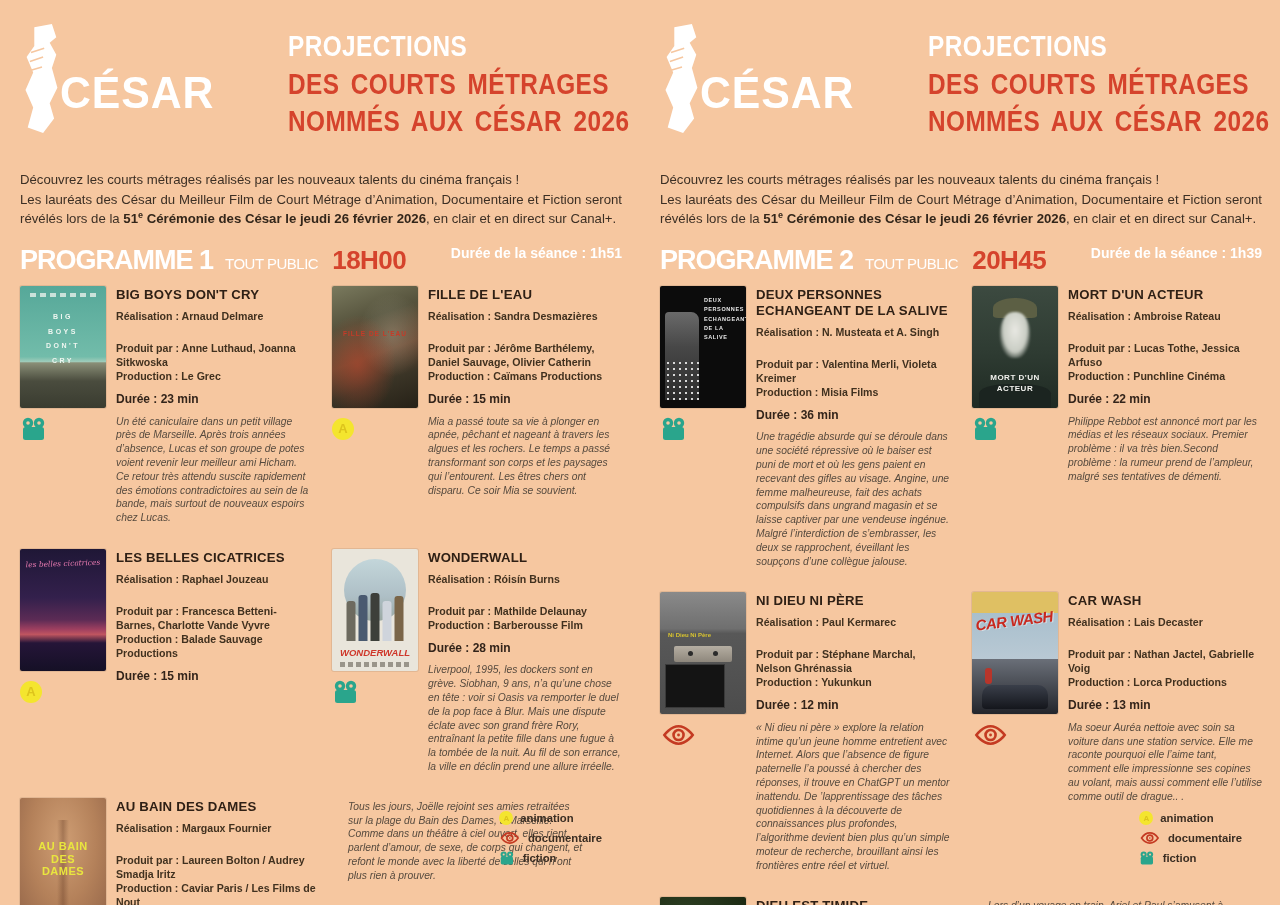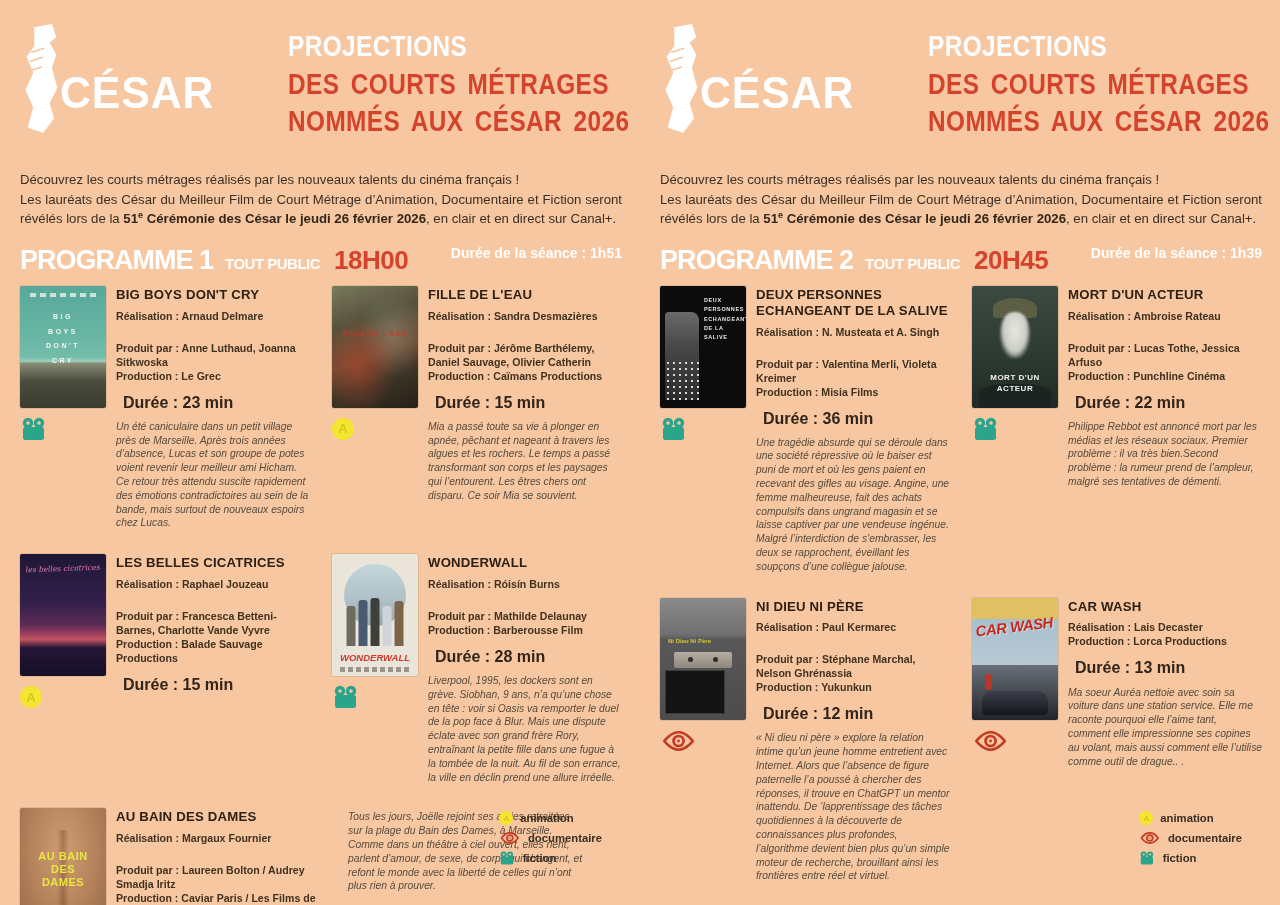--- a/index.html
+++ b/index.html
@@ -24,36 +24,36 @@
   .t2,.t3{color:#d5432c;font-size:29px;}
 
   
   .intro{margin-top:12px;font-size:13.2px;line-height:1.48;color:#3c2f24;text-align:justify;}
   .intro .b{font-weight:700;color:#33261a;}
   .intro sup{font-size:9px;font-weight:700;}
 
   
   .prog-bar{display:flex;align-items:baseline;margin-top:16px;margin-bottom:10px;}
   .prog-name{color:#fff;font-size:27px;font-weight:800;letter-spacing:-1px;white-space:nowrap;}
-  .prog-aud{color:#fff;font-size:15px;font-weight:700;margin-left:12px;letter-spacing:-.5px;}
+  .prog-aud{color:#fff;font-size:15px;font-weight:400;margin-left:12px;letter-spacing:-.5px;}
   .prog-time{color:#d5432c;font-size:26px;font-weight:800;margin-left:14px;letter-spacing:-.5px;}
   .prog-dur{margin-left:auto;color:#fff;font-size:14px;font-weight:700;align-self:flex-start;}
 
   
   .films{display:grid;grid-template-columns:1fr 1fr;column-gap:22px;row-gap:24px;}
   .film{display:flex;gap:10px;}
   .film--wide{grid-column:1 / -1;}
   .film-left{flex:0 0 86px;width:86px;}
   .film-content{flex:1;min-width:0;}
   .film--wide .film-content{flex:0 0 212px;}
   .film-syn-col{flex:0 0 238px;margin-left:10px;}
   .film-title{font-size:13.2px;font-weight:800;color:#2f2015;letter-spacing:.2px;margin:1px 0 7px;line-height:1.2;}
   .film-line{font-size:10.6px;font-weight:700;color:#41311f;line-height:1.32;margin:0;}
   .film-gap{margin-top:18px;}
-  .film-duree{margin-top:8px;color:#33241a;font-size:16px;margin-left:7px;}
+  .film-duree{margin-top:8px;color:#33241a;font-size:12px;}
   .film-syn{font-size:10.3px;font-style:italic;color:#564a3e;line-height:1.34;margin:7px 0 0;}
   .film-syn-col .film-syn{margin-top:2px;}
 
   
   .genre-icon{margin-top:8px;height:26px;display:flex;align-items:center;}
   .genre-icon svg{height:24px;}
   .anim-circle{display:inline-flex;width:22px;height:22px;border-radius:50%;background:#f4e52e;
                color:#ddc41c;font-size:13px;font-weight:800;align-items:center;justify-content:center;}
   .legend .anim-circle{width:14px;height:14px;font-size:8px;}
   .legend svg{height:14px;}
@@ -448,20 +448,21 @@
           <svg viewBox="0 0 34 22" fill="none" stroke="#c43a22" stroke-width="2.4">
               <path d="M17 3 C9.5 3 4 11 4 11 C4 11 9.5 19 17 19 C24.5 19 30 11 30 11 C30 11 24.5 3 17 3 Z"></path>
               <circle cx="17" cy="11" r="4.6"></circle>
               <circle cx="17" cy="11" r="1.3" fill="#c43a22" stroke="none"></circle>
             </svg>
         </div>
       </div>
       <div class="film-content">
         <h3 class="film-title">CAR WASH</h3>
         <p class="film-line">Réalisation : Lais Decaster</p>
+        <p class="film-line film-gap">Produit par : Nathan Jactel, Gabrielle Voig</p>
         <p class="film-line">Production : Lorca Productions</p>
         <p class="film-line film-duree">Durée : 13 min</p>
         <p class="film-syn">Ma soeur Auréa nettoie avec soin sa voiture dans une station service. Elle me raconte pourquoi elle l’aime tant, comment elle impressionne ses copines au volant, mais aussi comment elle l’utilise comme outil de drague.. .</p>
       </div>
     </article>
 
     <article class="film film--wide">
       <div class="film-left">
         <div class="poster p-dieu">
           

